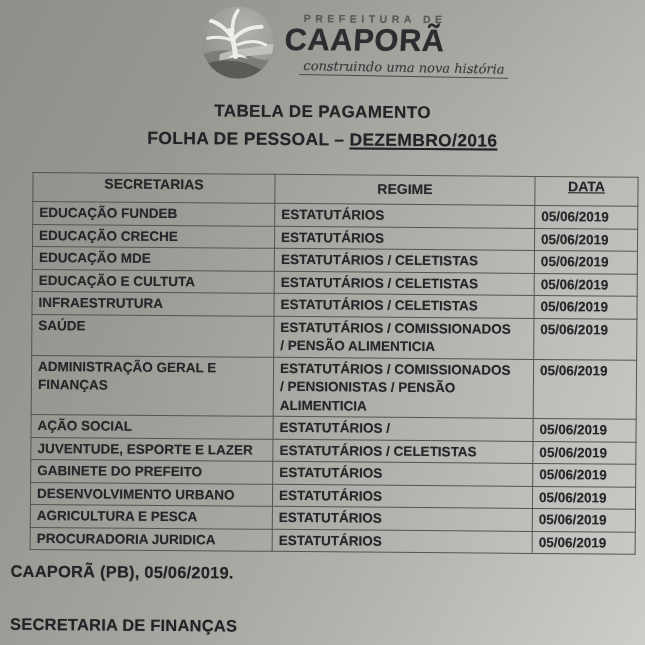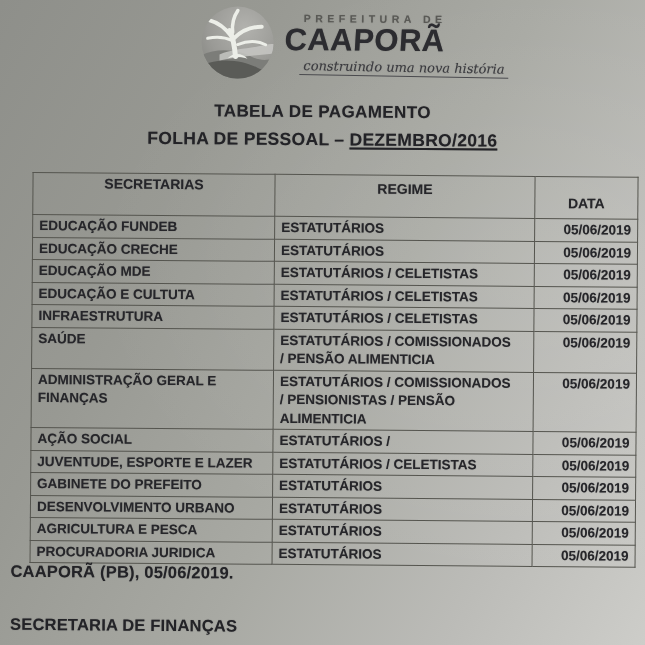--- a/index.html
+++ b/index.html
@@ -100,30 +100,30 @@
     overflow: hidden;
   }
   .pay-table th {
     font-size: 14px;
     text-align: center;
     vertical-align: top;
     height: 23px;
     padding: 2px 4px 0 4px;
   }
   th.col-head-regime { padding-top: 5px; }
-  th.col-head-data   { padding-top: 18px; }
+  th.col-head-data   { padding-top: 1px; text-decoration: underline; }
   .pay-table td {
     font-size: 13.5px;
     line-height: 18.5px;
     padding: 2px 6px 1px 6px;
     vertical-align: top;
     white-space: pre-line;
   }
   td.cell-data {
-    text-align: right;
+    text-align: left;
     white-space: nowrap;
     margin-top: 16px;
   }
   
   .footer-place-date {
     position: absolute;
     left: 14px; top: 562px;
     font-size: 16.5px;
     font-weight: bold;
     letter-spacing: 0.2px;

